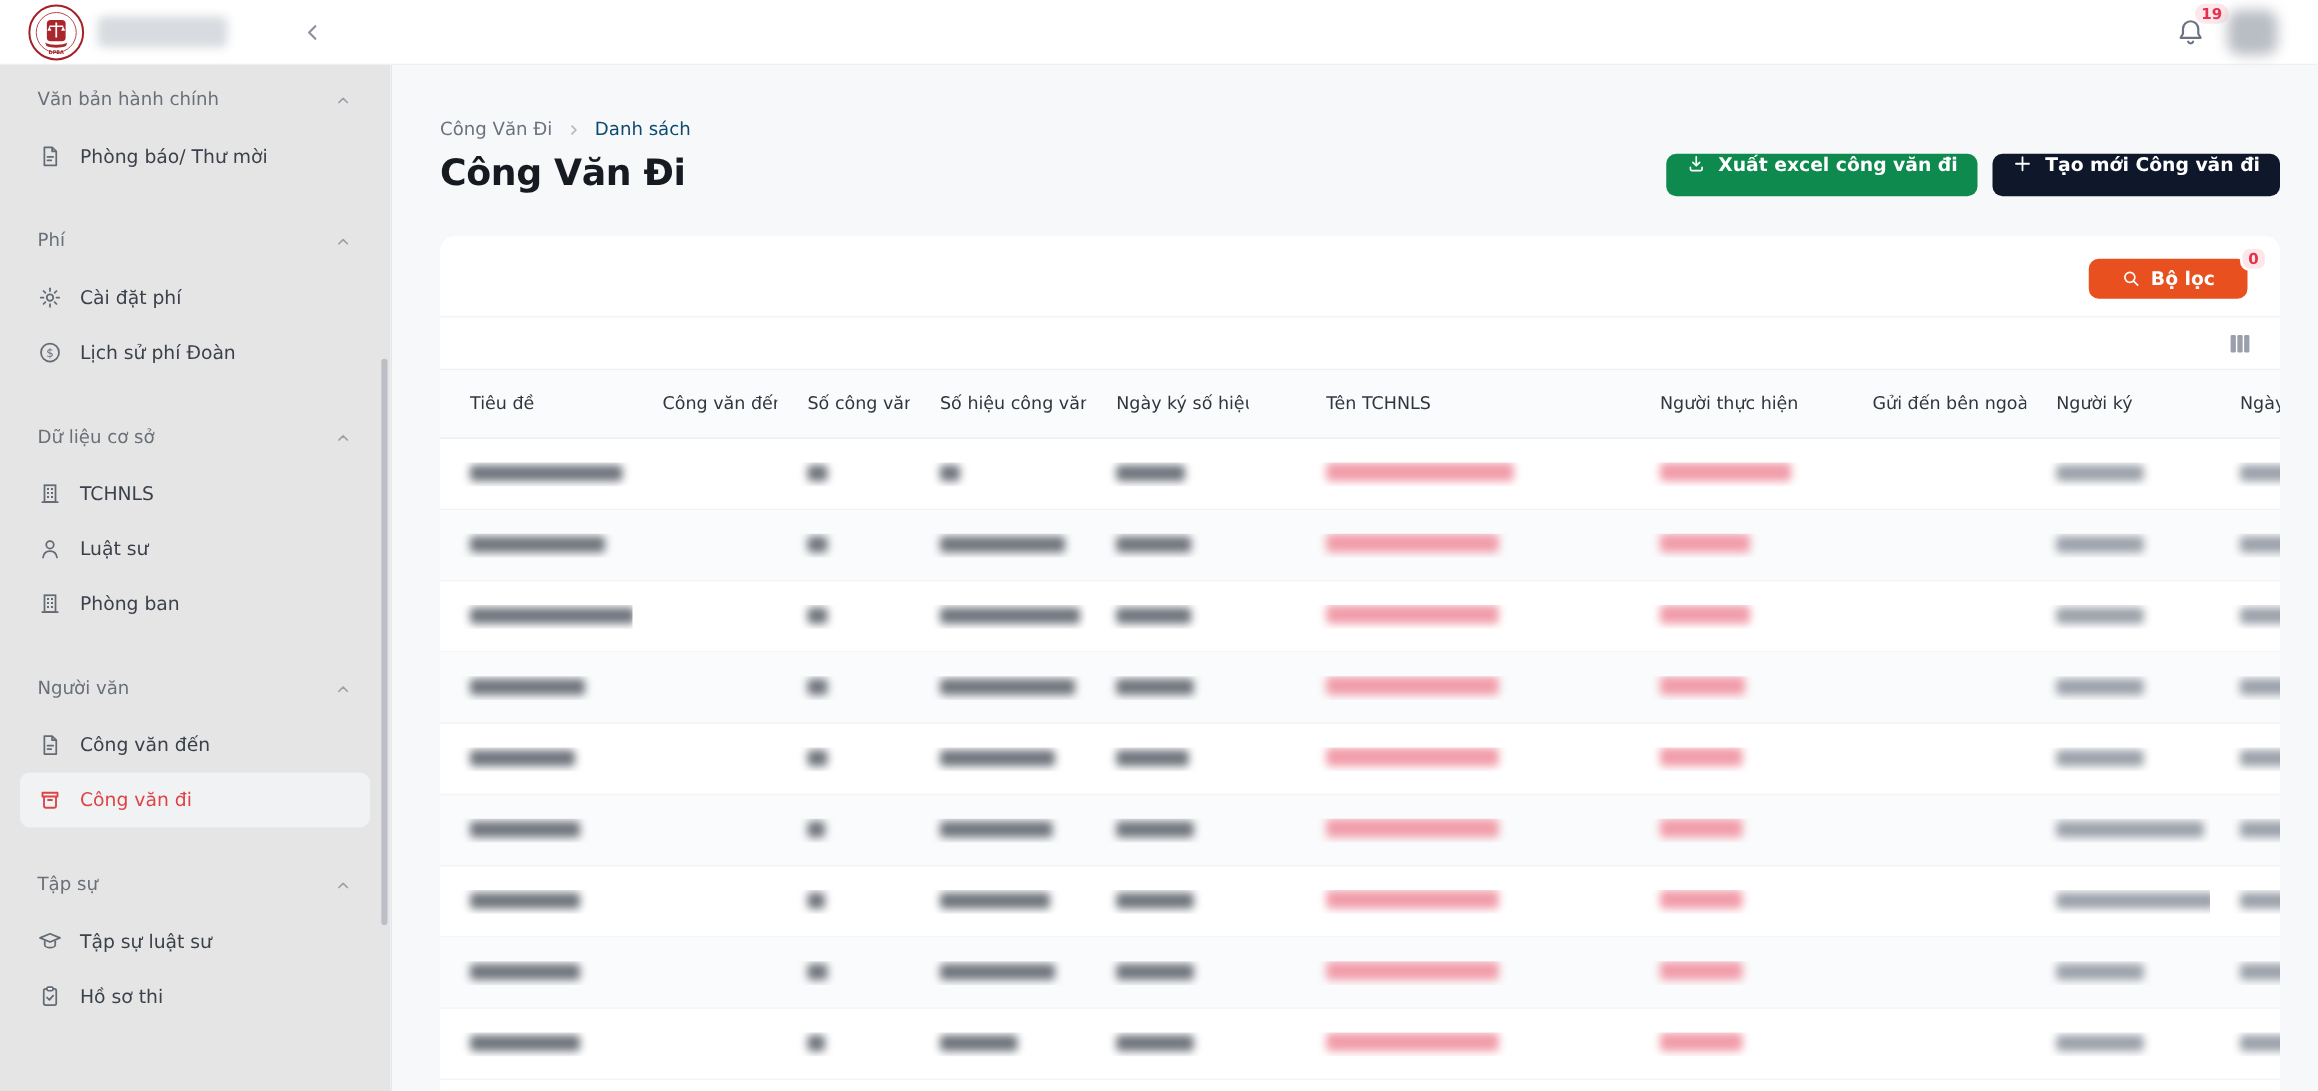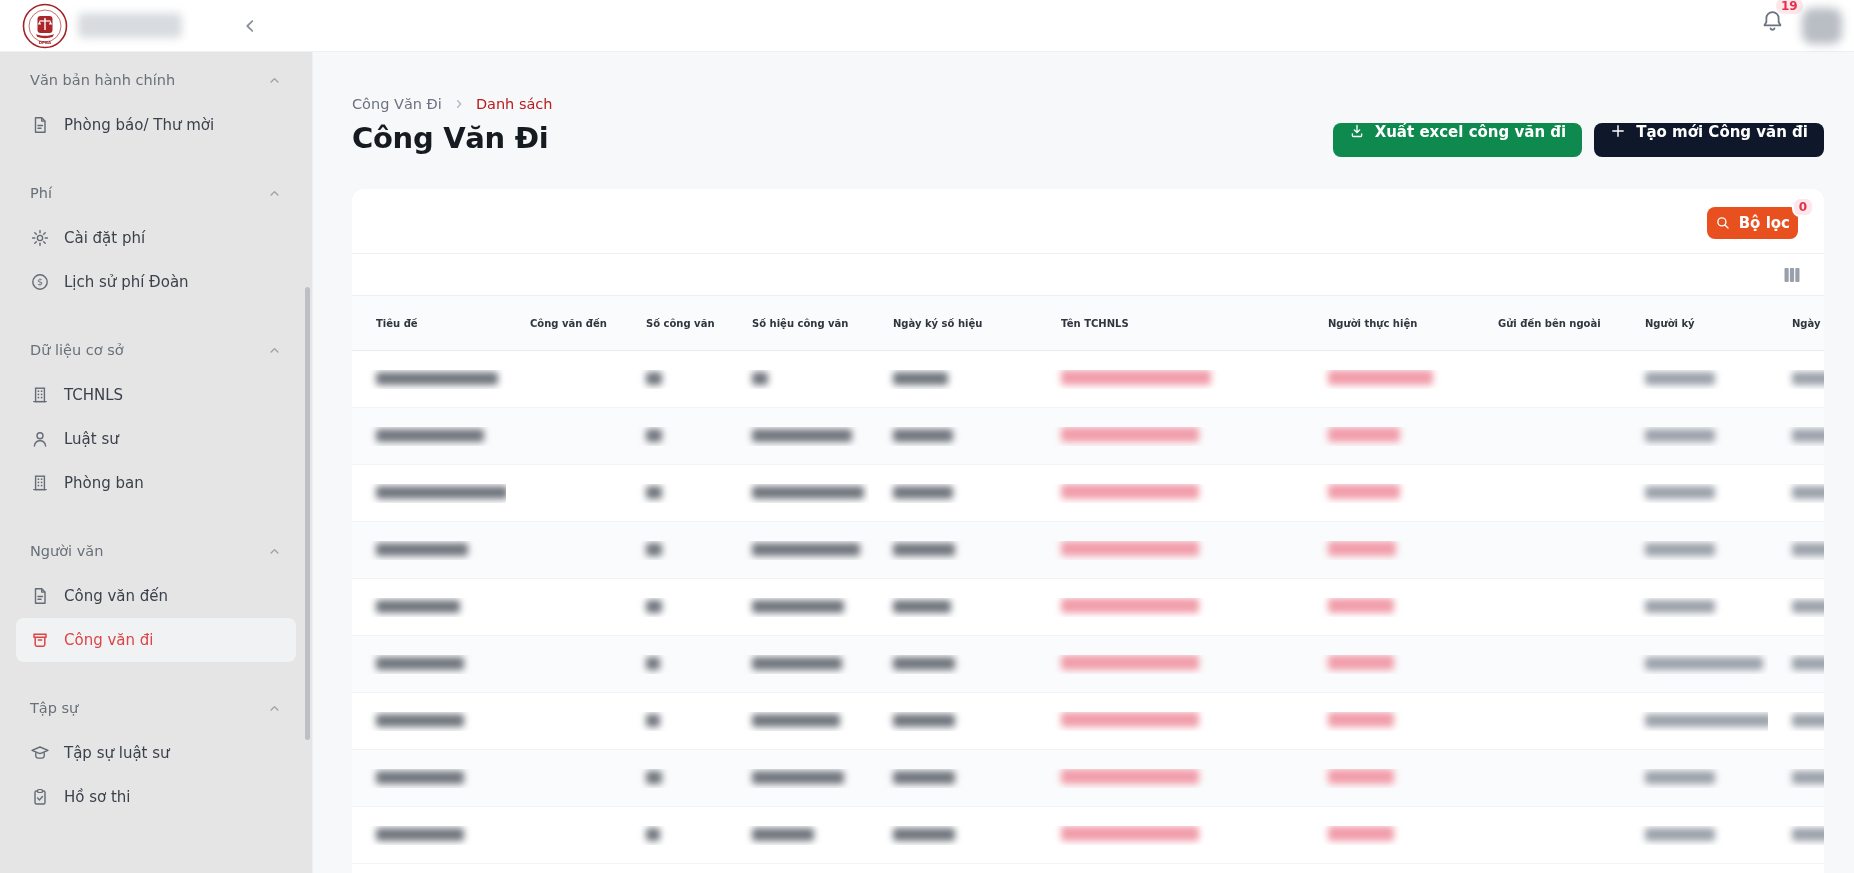--- a/index.html
+++ b/index.html
@@ -6,21 +6,21 @@
   html,body { width:1854px; height:873px; overflow:hidden; background:#f7f8f9;
     font-family:"DejaVu Sans","Liberation Sans",sans-serif; }
 
   
   .topbar { position:fixed; top:0; left:0; width:1854px; height:52px; background:#fff;
     border-bottom:1px solid #eef0f3; display:flex; align-items:center; z-index:30; }
   .brand { display:flex; align-items:center; gap:10px; padding-left:22px; }
   .org-redact { width:104px; height:25px; border-radius:5px; background:#d8dbdf; filter:blur(4px); }
   .collapse-btn { margin-left:54px; width:28px; height:28px; display:flex; align-items:center;
     justify-content:center; cursor:pointer; }
-  .topbar-right { margin-left:auto; display:flex; align-items:flex-start; gap:16px; padding-right:12px; }
+  .topbar-right { margin-left:auto; display:flex; align-items:center; gap:16px; padding-right:32px; }
   .bell-wrap { position:relative; width:26px; height:26px; }
   .badge { background:#fde7ea; color:#e5304c; font-size:12px; font-weight:700;
     border-radius:8px; padding:1px 5px; line-height:14px; }
   .bell-badge { position:absolute; top:-10px; left:16px; }
   .avatar-redact { width:40px; height:36px; border-radius:10px; background:#b9bdc4; filter:blur(5px); }
 
   
   .sidebar { position:fixed; top:52px; left:0; width:313px; height:821px; background:#e5e5e5;
     border-right:1px solid #eef0f3; z-index:20; overflow:hidden; }
   .nav-section { margin-top:36px; }
@@ -33,48 +33,48 @@
   .nav-item .ico { width:20px; height:20px; flex:0 0 20px; display:flex; align-items:center; }
   .nav-item.active { background:#f1f2f4; color:#dc4446; }
   .nav-item.active svg * { stroke:#dc4446; }
   .sb-scroll { position:absolute; right:2px; top:235px; width:5px; height:453px;
     border-radius:3px; background:#bcc0c6; }
 
   
   .main { position:absolute; top:52px; left:313px; width:1541px; height:821px; padding:0 30px 0 39px; }
   .breadcrumb { margin-top:44px; display:flex; align-items:center; gap:10px; font-size:14.5px; }
   .crumb-a { color:#6b7280; cursor:pointer; }
-  .crumb-b { color:#b91c1c; }
+  .crumb-b { color:#0c4a6e; }
   .title-row { margin-top:9px; display:flex; align-items:flex-start; }
   .page-title { font-size:29px; font-weight:700; color:#161b22; letter-spacing:-0.3px; }
   .title-actions { margin-left:auto; display:flex; gap:12px; margin-top:2px; }
   .btn { height:34px; border:none; border-radius:8px; display:inline-flex; align-items:flex-start;
     gap:10px; padding:0 16px; font-size:15px; font-weight:600; color:#fff; cursor:pointer;
     font-family:inherit; }
   .btn-green { background:#0e8a4f; }
   .btn-red { background:#0f172a; }
 
   .card { position:relative; margin-top:32px; background:#fff; border-radius:12px;
     height:900px; overflow:hidden; }
   .filter-row { position:relative; height:65px; border-bottom:1px solid #eef0f2; }
   .btn-filter { position:absolute; right:26px; top:18px; height:32px; background:#e8501f;
     border:none; border-radius:8px; color:#fff; font-size:15px; font-weight:600;
-    display:inline-flex; align-items:center; gap:8px; padding:0 8px; cursor:pointer;
+    display:inline-flex; align-items:center; gap:8px; padding:0 26px; cursor:pointer;
     font-family:inherit; }
   .filter-badge { position:absolute; right:10px; top:8px; border:2px solid #fff; z-index:2; }
   .toolbar-row { position:relative; height:42px; border-bottom:1px solid #eef0f2; }
   .columns-btn { position:absolute; right:22px; top:11px; width:20px; height:20px; cursor:pointer; }
 
   
   .tbl { min-width:1543px; }
   .tr { display:flex; height:57px; align-items:center; border-bottom:1px solid #f1f3f5; }
   .tr.head { height:55px; background:#fafbfc; border-bottom:1px solid #e9ebee; }
   .tr.stripe { background:#fafbfc; }
   .td,.th { padding-left:24px; flex:0 0 auto; overflow:hidden; white-space:nowrap; }
-  .th { font-size:10px; font-weight:700; color:#30363f; }
+  .th { font-size:14px; font-weight:400; color:#30363f; }
   .c1{width:154px;} .c2{width:116px;} .c3{width:106px;} .c4{width:141px;} .c5{width:130px;}
   .c6{width:267px;margin-left:38px;} .c7{width:170px;} .c8{width:147px;} .c9{width:147px;} .c10{width:165px;}
   .redact { display:inline-block; height:13px; border-radius:3px; filter:blur(3.5px); }
   .redact.dark { background:#70757d; }
   .redact.gray { background:#9ba1aa; }
   .redact.red  { background:#f19daa; height:15px; }
 
   svg { display:block; }
 </style>
 </head>

